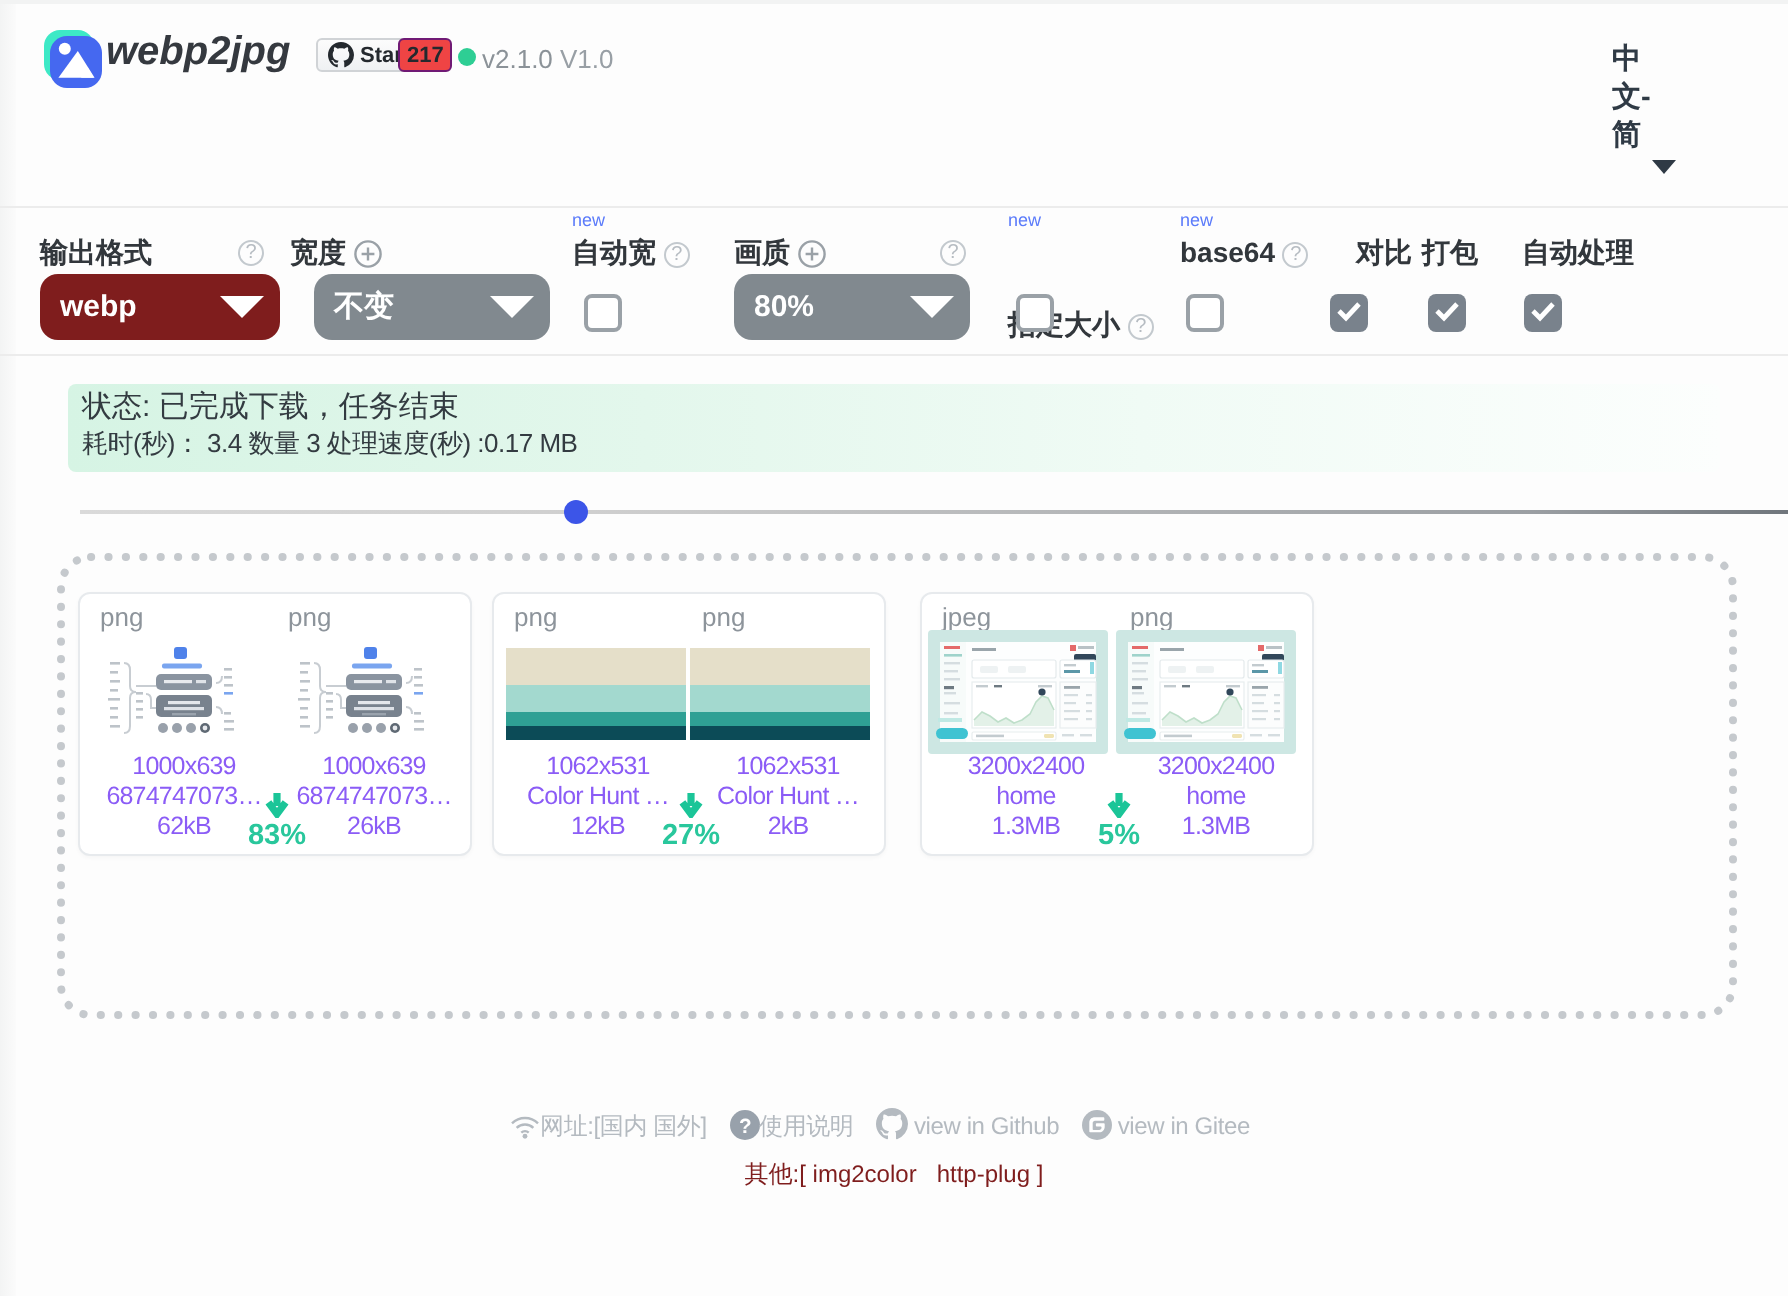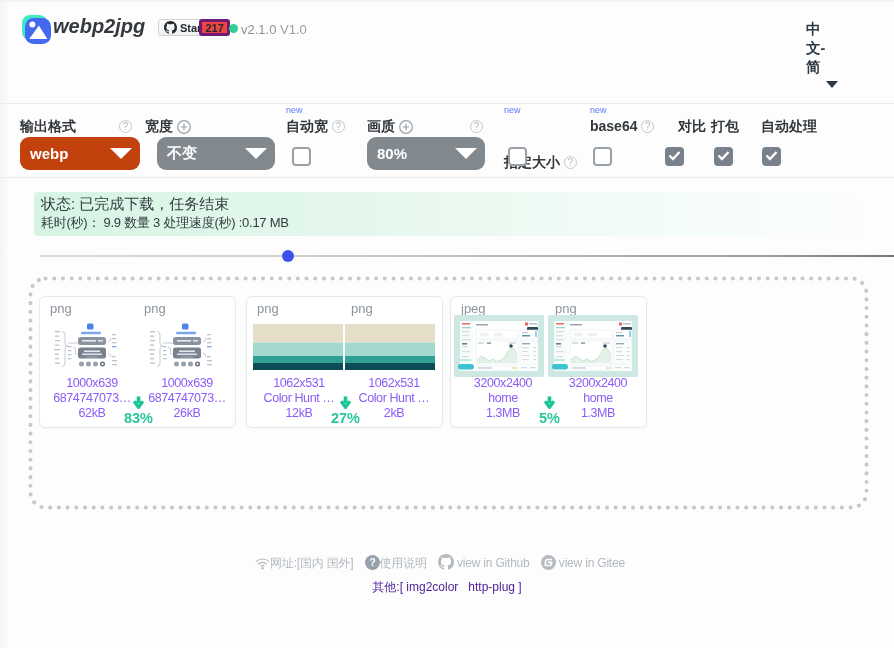--- a/index.html
+++ b/index.html
@@ -5,21 +5,21 @@
 * { margin:0; padding:0; box-sizing:border-box; }
 html,body { width:894px; height:648px; background:#fdfdfd; font-family:"Liberation Sans",sans-serif; overflow:hidden; }
 .page { position:relative; width:782px; height:648px; }
 
 
 .logoicon { position:absolute; left:20px; top:13px; width:31px; height:31px; }
 .logoteal { position:absolute; left:2px; top:1.5px; width:25px; height:25px; background:#3de9c6; border-radius:8px; }
 .logoblue { position:absolute; left:4.5px; top:4.5px; width:26px; height:26px; background:#4568f0; border-radius:8.5px; }
 .brand { position:absolute; left:53px; top:15px; font-size:20px; font-weight:bold; font-style:italic; color:#35393f; }
 .ghbtn { position:absolute; left:158px; top:19px; height:17px; background:linear-gradient(#fcfcfc,#eff1f3); border:1px solid #d0d3d6; border-radius:3px; font-size:11px; font-weight:bold; color:#24292e; display:flex; align-items:center; padding:0 5px; }
-.ghcount { position:absolute; left:199px; top:19px; height:17px; background:#ef4444; border:3px solid #701a75; border-radius:3px; font-size:11px; font-weight:bold; color:#24292e; display:flex; align-items:center; padding:0 3.5px; }
+.ghcount { position:absolute; left:199px; top:19px; height:17px; background:#ef4444; border:1px solid #701a75; border-radius:3px; font-size:11px; font-weight:bold; color:#24292e; display:flex; align-items:center; padding:0 3.5px; }
 .gdot { position:absolute; left:229px; top:24px; width:9px; height:9px; border-radius:50%; background:#2ece94; }
 .ver1 { position:absolute; left:241px; top:22px; font-size:13px; color:#8b9298; }
 .ver2 { position:absolute; left:280px; top:22px; font-size:13px; color:#989fa5; }
 .lang { position:absolute; left:806px; top:20px; font-size:14.5px; font-weight:bold; color:#2f3a45; }
 .lang .tri { display:inline-block; width:0; height:0; border-left:6px solid transparent; border-right:6px solid transparent; border-top:7px solid #2f3a45; margin-left:20px; vertical-align:2px; }
 
 
 h1 { position:absolute; left:16px; top:55px; font-size:33px; font-weight:normal; color:#4d5359; white-space:nowrap; }
 .rule1 { position:absolute; left:0; top:103px; width:894px; height:1px; background:#ececec; }
 .rule2 { position:absolute; left:0; top:177px; width:894px; height:1px; background:#ececec; }
@@ -47,21 +47,21 @@
 .card { position:absolute; top:296px; width:197px; height:132px; background:#fff; border:1px solid #e7eaed; border-radius:6px; box-shadow:0 1px 2px rgba(0,0,0,0.03); }
 .fmt { position:absolute; top:4px; font-size:13px; color:#8d949b; }
 .dim { position:absolute; top:79px; width:98px; text-align:center; font-size:12.5px; color:#8b5cf6; line-height:15px; letter-spacing:-0.4px; }
 .pct { position:absolute; left:0; top:99px; width:197px; text-align:center; }
 .pct .arr { display:block; margin:0 auto; }
 .pct .num { display:block; font-size:14.5px; font-weight:bold; color:#29c79c; margin-top:1px; }
 
 
 .foot1 { position:absolute; left:-7px; top:554px; width:894px; text-align:center; font-size:12px; letter-spacing:-0.2px; color:#b4bac0; }
 .foot1 span { margin:0 4px; white-space:nowrap; }
-.foot2 { position:absolute; left:0; top:579px; width:894px; text-align:center; font-size:12px; color:#4c1d95; }
+.foot2 { position:absolute; left:0; top:579px; width:894px; text-align:center; font-size:12px; color:#7f1d1d; }
 svg.ic { vertical-align:-3px; }
 </style>
 </head>
 <body>
 <div class="page">
   <div style="position:absolute;left:0;top:0;width:8px;height:648px;background:linear-gradient(90deg,#f3f4f4,#fbfbfb);"></div>
   <div style="position:absolute;left:0;top:0;width:894px;height:2px;background:#f2f3f3;"></div>
 
   <div class="logoicon">
     <div class="logoteal"></div>
@@ -82,21 +82,21 @@
   <div class="ghcount">217</div>
   <div class="gdot"></div>
   <div class="ver1">v2.1.0</div>
   <div class="ver2">V1.0</div>
   <div class="lang">中文-简<span class="tri"></span></div>
 
   <div class="rule1"></div>
 
   <div class="lab" style="left:20px;">输出格式</div>
   <span class="help" style="position:absolute;left:119px;top:120px;">?</span>
-  <div class="sel" style="left:20px;width:120px;background:#c2410c;">webp<span class="tri"></span></div>
+  <div class="sel" style="left:20px;width:120px;background:#7f1d1d;">webp<span class="tri"></span></div>
 
   <div class="lab" style="left:145px;">宽度 <svg class="ic" width="14" height="14" viewBox="0 0 14 14">
         <circle cx="7" cy="7" r="6.3" fill="none" stroke="#9aa1a7" stroke-width="1.2"></circle>
         <path d="M7 3.8 V10.2 M3.8 7 H10.2" stroke="#9aa1a7" stroke-width="1.2"></path>
       </svg></div>
   <div class="sel" style="left:157px;width:118px;background:#81898f;">不变<span class="tri"></span></div>
 
   <div class="newtag" style="left:286px;">new</div>
   <div class="lab" style="left:286px;">自动宽 <span class="help">?</span></div>
   <div class="cb" style="left:292px;"></div>
@@ -128,21 +128,21 @@
 
   <div class="lab" style="left:761px;">自动处理</div>
   <div class="cbc" style="left:762px;"><svg width="13" height="11" viewBox="0 0 13 11">
         <path d="M1.5 5.5 L5 9 L11.5 2" stroke="#fff" stroke-width="2.4" fill="none"></path>
       </svg></div>
 
   <div class="rule2"></div>
 
   <div class="status">
     <span style="font-size:15px;">状态: 已完成下载，任务结束</span><br>
-    <span style="font-size:13px;letter-spacing:-0.25px;">耗时(秒)： 9.9 数量 3 处理速度(秒) :0.17 MB</span>
+    <span style="font-size:13px;letter-spacing:-0.25px;">耗时(秒)： 3.4 数量 3 处理速度(秒) :0.17 MB</span>
   </div>
 
   <div class="sliderline"></div>
   <div class="sliderdot"></div>
 
   <svg class="dropzone" width="846" height="240">
     <rect x="4.5" y="4.5" width="836" height="229" rx="15" fill="none" stroke="#c5c9cd" stroke-width="4" stroke-dasharray="0.1 8.6" stroke-linecap="round"></rect>
   </svg>
 
   <div class="card" style="left:39px;">
@@ -268,21 +268,21 @@
     <div class="dim" style="left:3px;">1062x531<br>Color Hunt …<br>12kB</div>
     <div class="dim" style="left:98px;">1062x531<br>Color Hunt …<br>2kB</div>
     <div class="pct">
       <svg class="arr" width="13" height="13" viewBox="0 0 13 13">
           <path d="M6.5 0.5 V7 M2.2 5.2 L6.5 11 L10.8 5.2" stroke="#1bc598" stroke-width="3.6" fill="none"></path>
         </svg>
       <span class="num">27%</span>
     </div>
   </div>
 
-  <div class="card" style="left:450px;">
+  <div class="card" style="left:460px;">
     <div class="fmt" style="left:10px;">jpeg</div>
     <div class="fmt" style="left:104px;">png</div>
     <svg style="position:absolute;left:3px;top:18px;" width="90" height="62" viewBox="0 0 90 62">
       <rect x="0" y="0" width="90" height="62" rx="2" fill="#cde7e3"></rect>
       <rect x="6" y="6" width="78" height="50" fill="#fdfefe"></rect>
       <rect x="6" y="6" width="13" height="50" fill="#f7fbfa"></rect>
       <rect x="8" y="8" width="8" height="1.5" fill="#e46a6a"></rect>
       <rect x="8" y="12" width="9" height="1.3" fill="#9fd3cb"></rect>
       <g fill="#d5dde0">
         <rect x="8" y="16" width="8" height="1.2"></rect>

